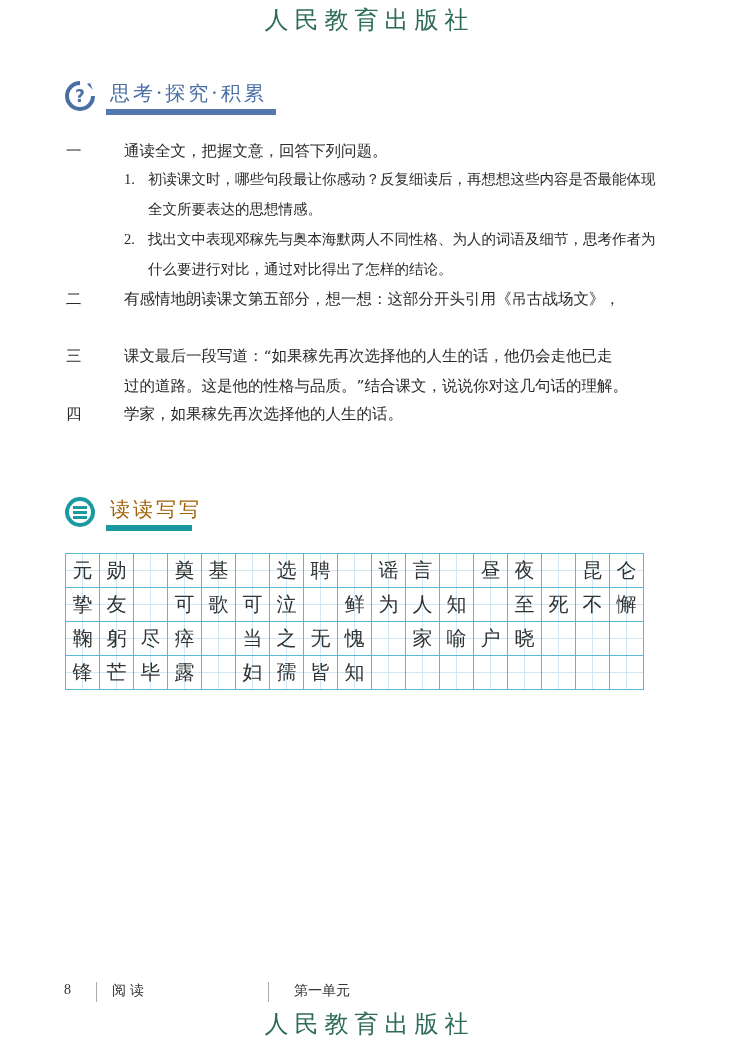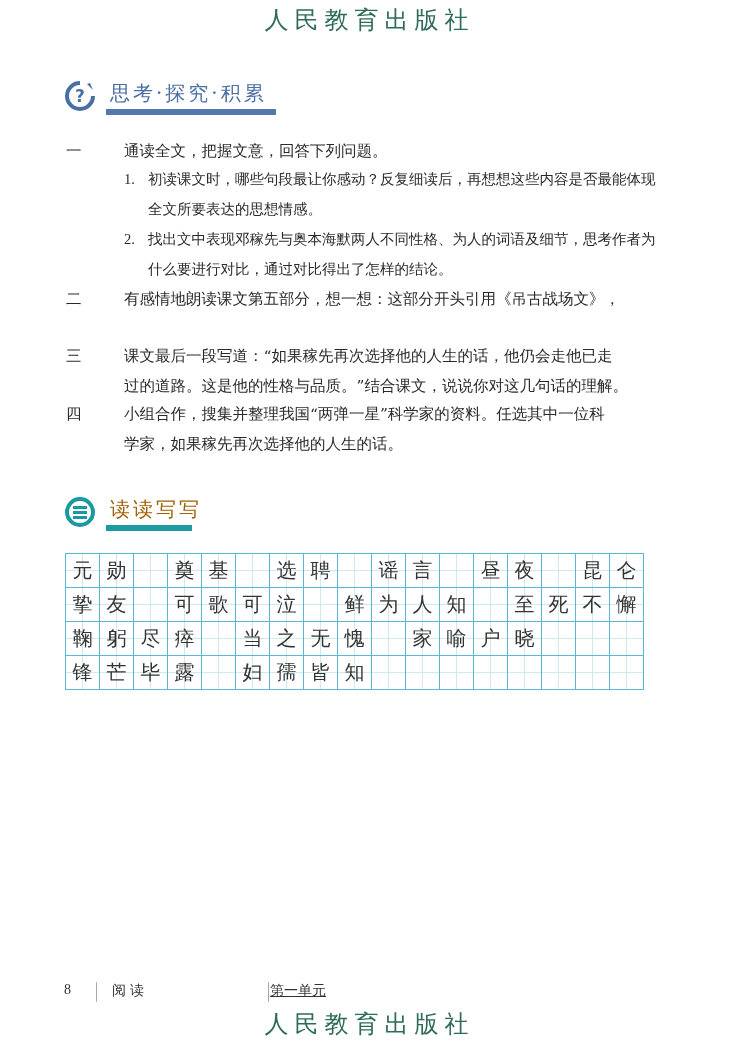--- a/index.html
+++ b/index.html
@@ -49,21 +49,21 @@
       background:
         linear-gradient(to right, transparent 16px, #cfe8f1 16px, #cfe8f1 17px, transparent 17px),
         linear-gradient(to bottom, transparent 16px, #cfe8f1 16px, #cfe8f1 17px, transparent 17px);
     }
     .cell span { position:relative; z-index:1; }
 
     .footer { position:absolute; top:982px; font-family:"Liberation Serif", serif; font-size:14px; color:#333; }
     .f-page { left:64px; }
     .f-sep { position:absolute; top:982px; width:1px; height:20px; background:#aaa; }
     .f-sec { left:112px; letter-spacing:4px; }
-    .f-unit { left:270px;text-decoration:underline; }
+    .f-unit { left:294px; }
   </style>
 </head>
 <body>
 
 <div class="publisher top">人民教育出版社</div>
 
 <div class="sec-head" id="sec1">
   <svg class="sec-icon" viewBox="0 0 32 32">
     <path d="M16 3 A13 13 0 1 0 29 16" fill="none" stroke="#4a6fa5" stroke-width="4"></path>
     <path d="M23 4 L29 10 L26 3 Z" fill="#4a6fa5"></path>
@@ -94,21 +94,20 @@
   <span class="num">二</span>
   <span class="txt">有感情地朗读课文第五部分，想一想：这部分开头引用《吊古战场文》，</span>
 </div>
 <div class="q" style="top:341px;">
   <span class="num">三</span>
   <span class="txt">课文最后一段写道：“如果稼先再次选择他的人生的话，他仍会走他已走</span>
   <span class="txt">过的道路。这是他的性格与品质。”结合课文，说说你对这几句话的理解。</span>
 </div>
 <div class="q" style="top:399px;">
   <span class="num">四</span>
-  <span class="txt">小组合作，搜集并整理我国“两弹一星”科学家的资料。任选其中一位科</span>
   <span class="txt">学家，如果稼先再次选择他的人生的话。</span>
 </div>
 
 <div class="sec-head" id="sec2">
   <svg class="sec-icon" viewBox="0 0 32 32">
     <circle cx="16" cy="16" r="13" fill="none" stroke="#1a9aa0" stroke-width="4"></circle>
     <rect x="9" y="10" width="14" height="3" fill="#1a9aa0"></rect>
     <rect x="9" y="15" width="14" height="3" fill="#1a9aa0"></rect>
     <rect x="9" y="20" width="14" height="3" fill="#1a9aa0"></rect>
   </svg>

